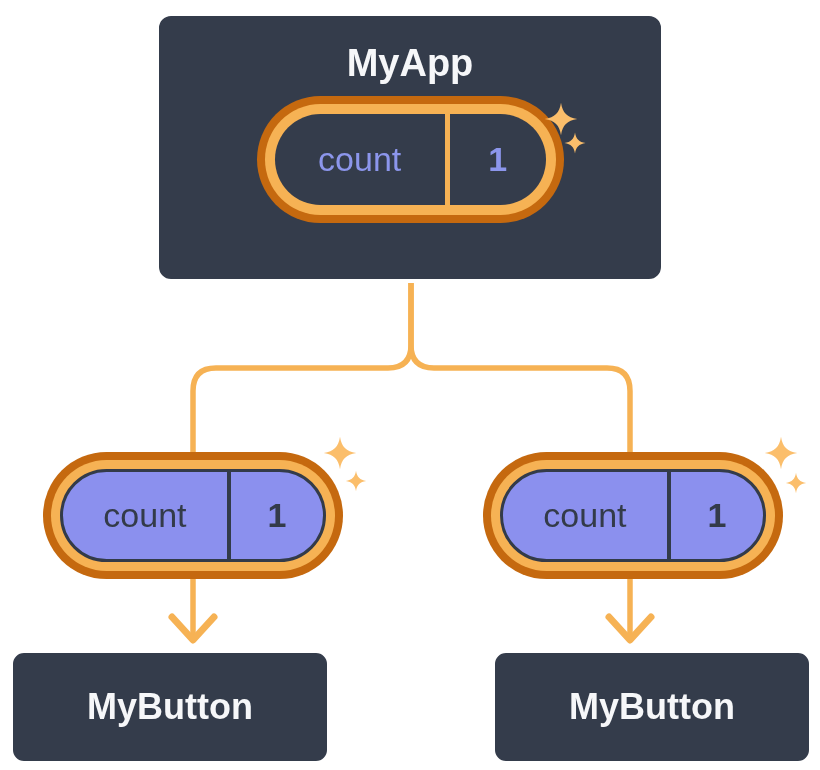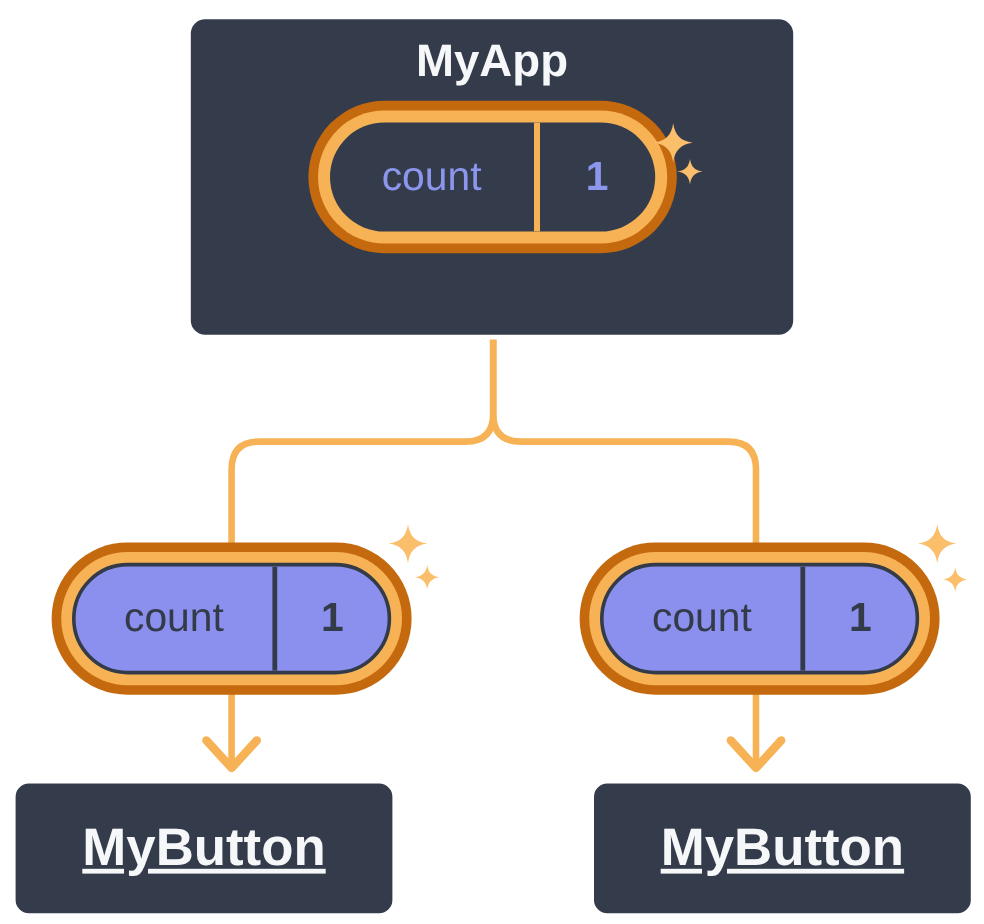--- a/index.html
+++ b/index.html
@@ -30,21 +30,21 @@
     display: flex;
     flex-direction: column;
     align-items: center;
   }
   .card-title {
     color: #F6F7F9;
     font-size: 38px;
     font-weight: 700;
     line-height: 46px;
   }
-  .root-card .card-title { margin-top: 12px; }
+  .root-card .card-title { margin-top: 24px; }
   .pill {
     background: #C5690F;
     border-radius: 999px;
     box-sizing: border-box;
     padding: 8px;
     z-index: 3;
     text-align: center;
   }
   .state-pill {
     margin-top: 10px;
@@ -99,21 +99,21 @@
   .prop-pill-left  { left: 43px;  top: 452px; }
   .prop-pill-right { left: 483px; top: 452px; }
   .button-card {
     width: 320px; height: 114px;
     border-width: 3.5px;
     border-radius: 14px;
     display: flex;
     align-items: center;
     justify-content: center;
   }
-  .button-card .card-title { font-size: 44px; margin: 16px; text-decoration: underline; }
+  .button-card .card-title { font-size: 36px; margin: 16px; }
   .button-card-left  { left: 10px;  top: 650px; }
   .button-card-right { left: 492px; top: 650px; }
   svg.sparkles {
     position: absolute;
     z-index: 4;
     overflow: visible;
   }
   .sparkles path { fill: #FBBE6B; }
   .sparkles-root  { left: 533px; top: 96px;  width: 70px; height: 72px; }
   .sparkles-left  { left: 312px; top: 430px; width: 64px; height: 66px; }

